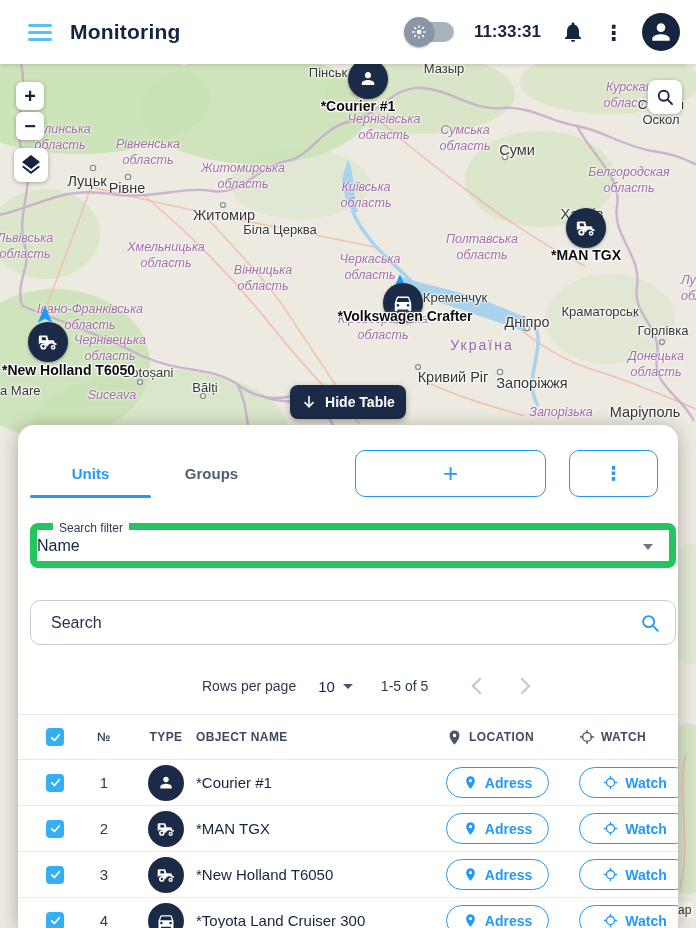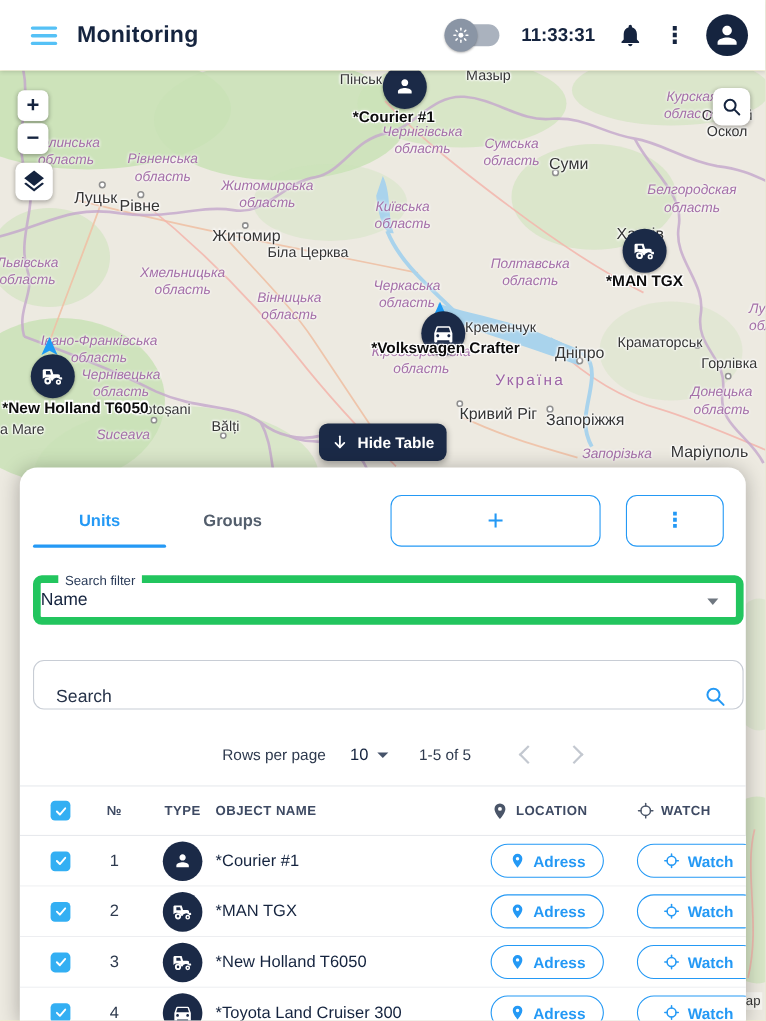--- a/index.html
+++ b/index.html
@@ -1,16 +1,16 @@
 <!DOCTYPE html>
 <html><head>
 <meta charset="utf-8">
 <style>
   html,body{margin:0;padding:0;background:#d7d7d7}
-  .stage{position:relative;width:696px;height:928px;overflow:hidden;background:#fef9c3;
+  .stage{position:relative;width:696px;height:928px;overflow:hidden;background:#ffffff;
          font-family:"Liberation Sans","DejaVu Sans",sans-serif;-webkit-font-smoothing:antialiased}
   
   .topbar{position:absolute;left:0;top:0;right:0;height:64px;background:#fff;z-index:30;
           display:flex;align-items:center;box-shadow:0 1px 4px rgba(0,0,0,.15)}
   .burger{width:24px;display:flex;flex-direction:column;gap:4px;margin-left:28px;cursor:pointer}
   .burger i{height:3px;border-radius:2px;background:#55C1F6;display:block}
   .title{margin-left:18px;font-size:21px;font-weight:700;color:#15243F;letter-spacing:.2px}
   .top-right{margin-left:auto;display:flex;align-items:center;margin-right:16px}
   .toggle{position:relative;width:44px;height:20px;border-radius:10px;background:#AAB2BE;margin-right:20px;cursor:pointer}
   .knob{position:absolute;left:-6px;top:-5px;width:30px;height:30px;border-radius:50%;background:#8A95A5;
@@ -61,21 +61,21 @@
   .more-btn{position:absolute;left:551px;top:25px;width:89px;height:47px;border:1px solid #2499F5;border-radius:10px;
             background:#fff;color:#2499F5;font-size:19px;font-weight:700;display:flex;align-items:center;
             justify-content:center;cursor:pointer;box-sizing:border-box}
   .select{position:absolute;left:12px;top:98px;width:646px;height:45px;border:7px solid #22c55e;border-radius:8px;
           display:flex;align-items:center;cursor:pointer;box-sizing:border-box}
   .select .lbl{position:absolute;left:16px;top:-9px;background:#fff;padding:0 6px;font-size:12px;color:#2A3B58}
   .select .val{font-size:16px;color:#15243F}
   .caret{position:absolute;right:16px;top:50%;margin-top:-2px;width:0;height:0;border-left:5.5px solid transparent;
          border-right:5.5px solid transparent;border-top:6px solid #6F7780}
   .searchbox{position:absolute;left:12px;top:175px;width:646px;height:45px;border:1px solid #C8CDD5;
-             border-radius:10px;display:flex;align-items:flex-end;box-sizing:border-box}
+             border-radius:10px;display:flex;align-items:center;box-sizing:border-box}
   .searchbox input{flex:1;border:0;outline:0;margin-left:18px;font-size:16px;font-family:inherit;color:#15243F;background:transparent}
   .searchbox input::placeholder{color:#273349;opacity:1}
   .mag{color:#2499F5;margin-right:14px;display:flex}
   .pager{position:absolute;left:0;top:243px;width:660px;height:36px;display:flex;align-items:center;
          font-size:14px;color:#2E3A4E}
   .pager .lab{margin-left:184px}
   .pager .val{margin-left:22px;font-size:15px;color:#15243F;cursor:pointer}
   .caret2{width:0;height:0;border-left:5px solid transparent;border-right:5px solid transparent;
           border-top:5.5px solid #46536A;margin-left:8px;cursor:pointer}
   .pager .range{margin-left:28px}

